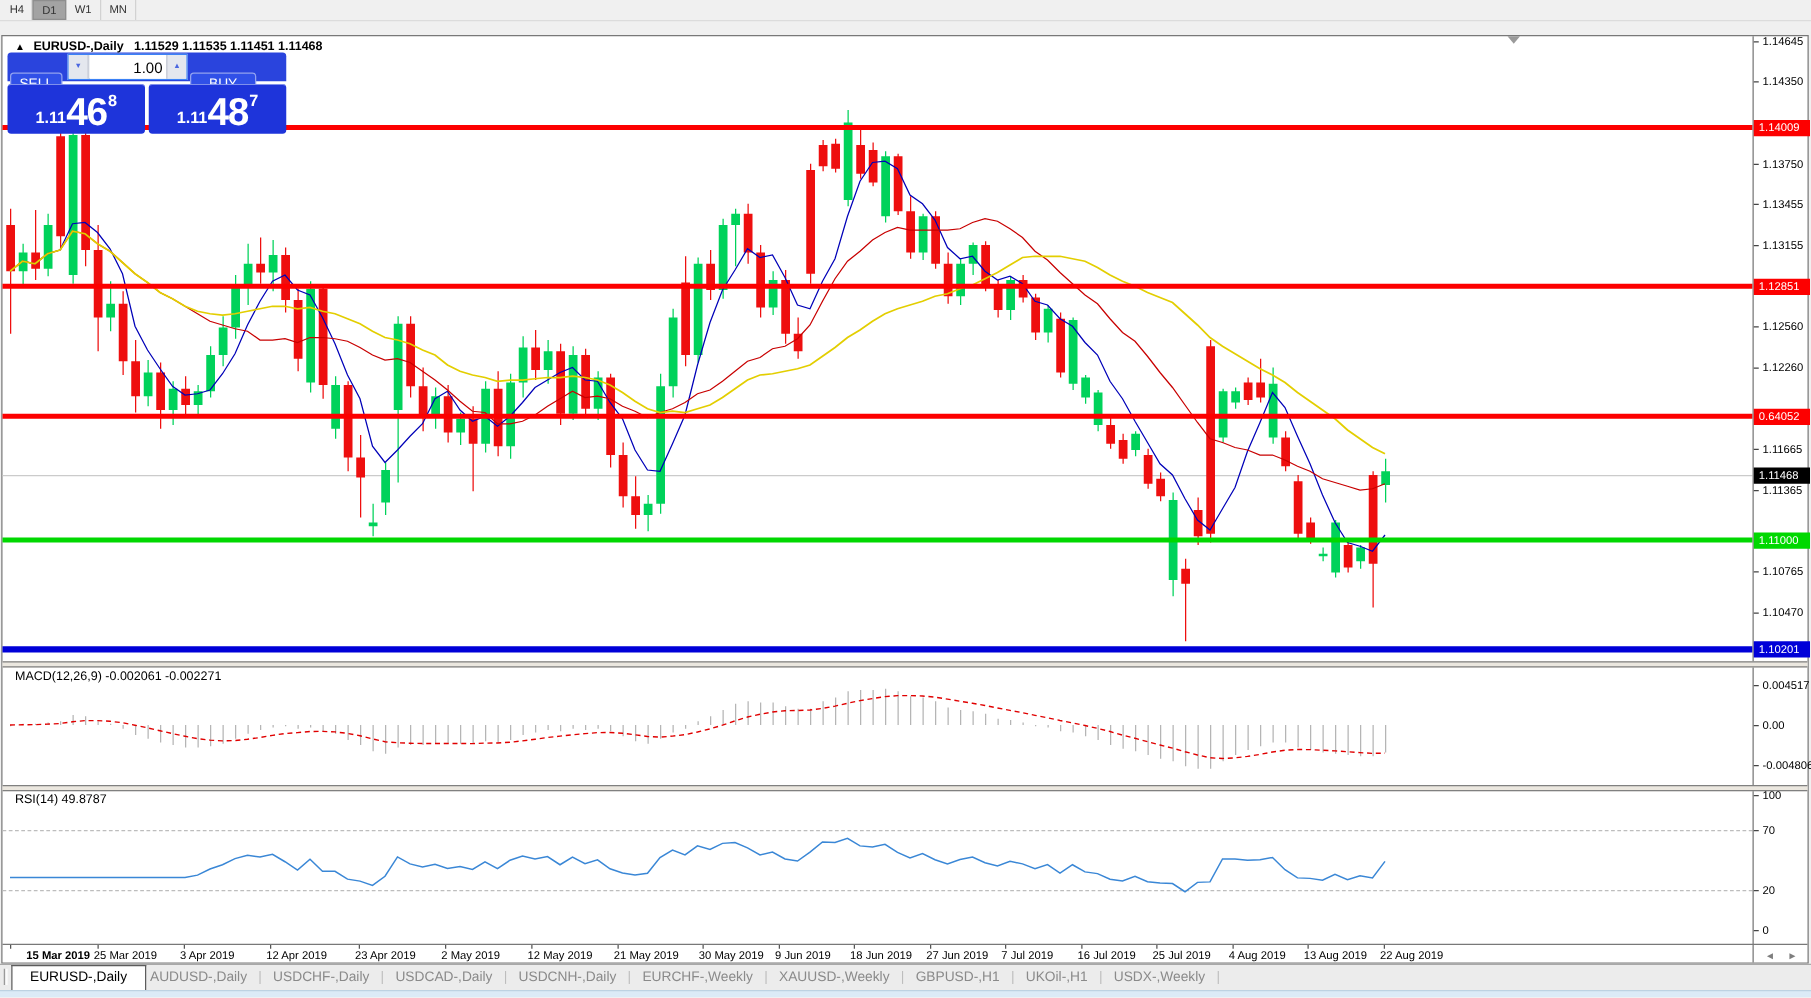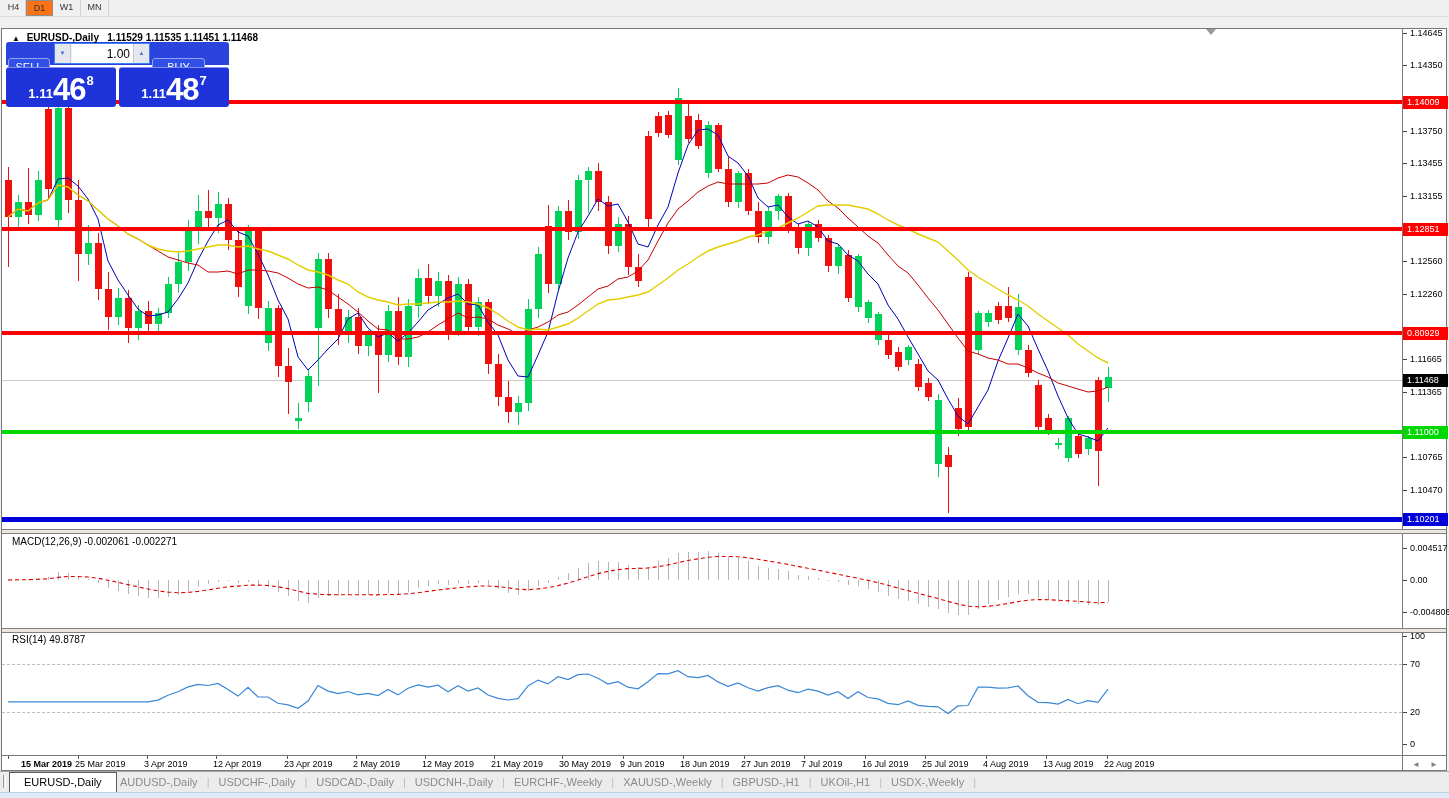--- a/index.html
+++ b/index.html
@@ -2,21 +2,21 @@
 <html><head>
 <meta charset="utf-8">
 <style>
   html,body{margin:0;padding:0;background:#f0f0f0;}
   #root{position:relative;width:1449px;height:798px;background:#f0f0f0;font-family:"Liberation Sans",sans-serif;overflow:hidden;}
   #root *{box-sizing:border-box;}
 
   
   #toolbar{position:absolute;left:0;top:0;width:1449px;height:17px;background:#f0f0f0;border-bottom:1px solid #dcdcdc;z-index:2;}
   .tf-btn{position:absolute;top:0;height:16px;font-size:9px;color:#333;text-align:center;line-height:15px;border-right:1px solid #d2d2d2;cursor:default;}
-  .tf-btn.active{background:#f97316;border:1px solid #8e8e8e;}
+  .tf-btn.active{background:#a3a3a3;border:1px solid #8e8e8e;}
 
   
   #winborder{position:absolute;left:1px;top:28px;width:1446px;height:743px;background:#fff;border:1px solid #787878;z-index:0;}
   #axissep{position:absolute;left:1402px;top:29px;width:1px;height:741px;background:#787878;z-index:5;}
   .sepband{position:absolute;left:2px;width:1444px;height:5px;background:#ebe7df;border-top:1px solid #808080;border-bottom:1px solid #808080;z-index:5;}
 
   
   #charttitle{position:absolute;left:12px;top:32px;font-size:10px;font-weight:700;color:#000;z-index:11;white-space:nowrap;}
   #charttitle .tri{font-size:8px;margin-right:4px;}
 
@@ -464,21 +464,21 @@
       <div class="ax-tick" style="top: 359px;"></div>
       <div class="ax-label" style="top: 354px;">1.11665</div>
       <div class="ax-tick" style="top: 392px;"></div>
       <div class="ax-label" style="top: 387px;">1.11365</div>
       <div class="ax-tick" style="top: 457px;"></div>
       <div class="ax-label" style="top: 452px;">1.10765</div>
       <div class="ax-tick" style="top: 490px;"></div>
       <div class="ax-label" style="top: 485px;">1.10470</div>
       <div class="ax-badge" style="top: 96px; background: rgb(253, 0, 0);">1.14009</div>
       <div class="ax-badge" style="top: 223px; background: rgb(253, 0, 0);">1.12851</div>
-      <div class="ax-badge" style="top: 327px; background: rgb(253, 0, 0);">0.80929</div>
+      <div class="ax-badge" style="top: 327px; background: rgb(253, 0, 0);">0.64052</div>
       <div class="ax-badge" style="top: 426px; background: rgb(0, 216, 0);">1.11000</div>
       <div class="ax-badge" style="top: 513px; background: rgb(0, 0, 216);">1.10201</div>
       <div class="ax-badge" style="top: 374px; background: rgb(0, 0, 0);">1.11468</div>
       <div class="ax-tick" style="top: 548px;"></div>
       <div class="ax-label" style="top: 543px;">0.004517</div>
       <div class="ax-tick" style="top: 580px;"></div>
       <div class="ax-label" style="top: 575px;">0.00</div>
       <div class="ax-tick" style="top: 612px;"></div>
       <div class="ax-label" style="top: 607px;">-0.004806</div>
       <div class="ax-tick" style="top: 636px;"></div>

